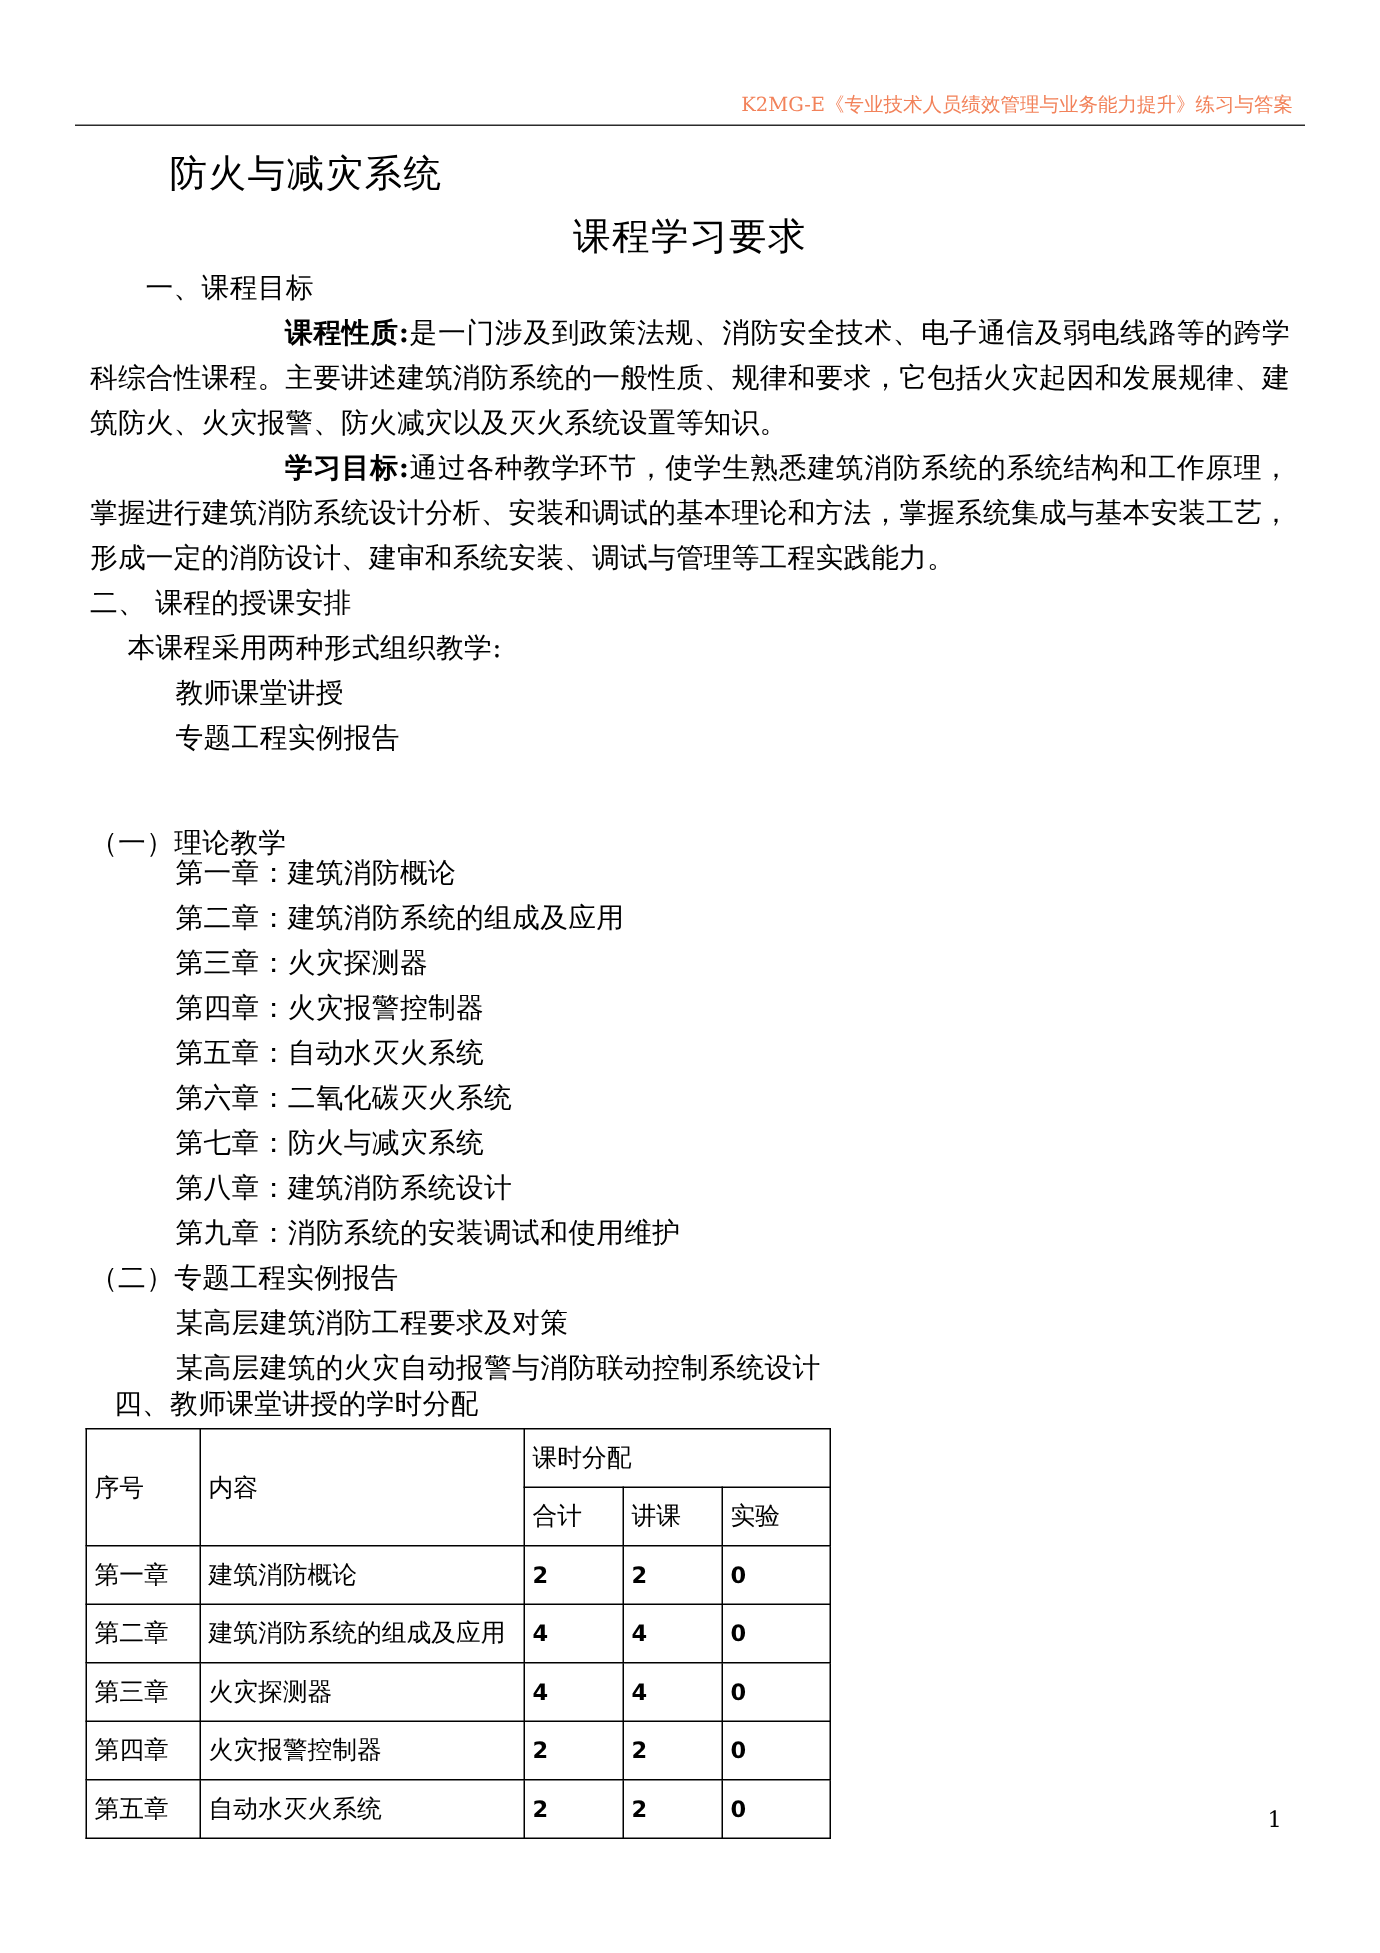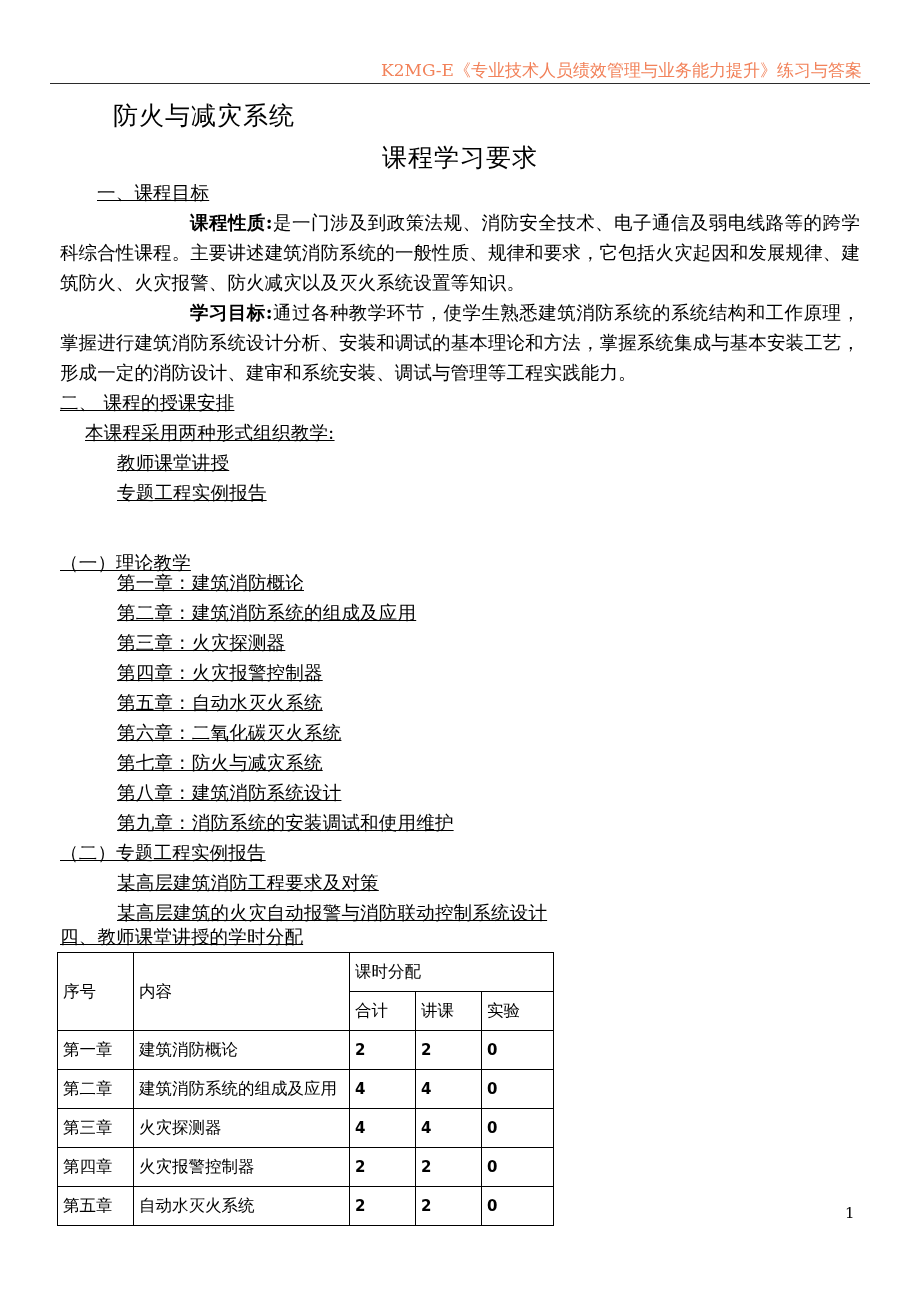--- a/index.html
+++ b/index.html
@@ -30,21 +30,21 @@
   }
   .header-text {
     position: absolute;
     left: 0;
     top: 62px;
     width: 870px;
     text-align: right;
     padding-right: 8px;
     box-sizing: border-box;
     font-family: "DejaVu Serif", "Liberation Serif", serif;
-    font-size: 17px;
+    font-size: 13px;
     line-height: 17px;
     color: #f2825a;
     white-space: nowrap;
     letter-spacing: 0px;
   }
   .header-rule {
     position: absolute;
     left: 50px;
     top: 83px;
     width: 820px;
@@ -72,21 +72,20 @@
     line-height: 26px;
     letter-spacing: 1px;
   }
 
   .line {
     position: absolute;
     font-size: 18.5px;
     line-height: 30px;
     letter-spacing: 0.2px;
     white-space: nowrap;
-    text-decoration: underline;
   }
 
   .para {
     position: absolute;
     font-size: 18.5px;
     line-height: 30px;
     text-align: justify;
     text-justify: inter-ideograph;
     letter-spacing: 0.1px;
   }
@@ -175,21 +174,21 @@
   <div class="line" style="left:117px; top:688px;">第五章：自动水灭火系统</div>
   <div class="line" style="left:117px; top:748px;">第七章：防火与减灾系统</div>
   <div class="line" style="left:117px; top:778px;">第八章：建筑消防系统设计</div>
   <div class="line" style="left:117px; top:808px;">第九章：消防系统的安装调试和使用维护</div>
 
   <div class="line" style="left:60px; top:838px;">（二）专题工程实例报告</div>
 
   <div class="line" style="left:117px; top:868px;">某高层建筑消防工程要求及对策</div>
   <div class="line" style="left:117px; top:898px;">某高层建筑的火灾自动报警与消防联动控制系统设计</div>
 
-  <div class="line" style="left:60px; top:922px;">四、教师课堂讲授的学时分配</div>
+  <div class="line" style="left:76px; top:922px;">四、教师课堂讲授的学时分配</div>
 
   <table class="hours-table">
     <colgroup>
       <col class="col-no">
         <col class="col-name">
         <col class="col-tot">
         <col class="col-lec">
         <col class="col-lab">
     </colgroup>
     <tbody>

